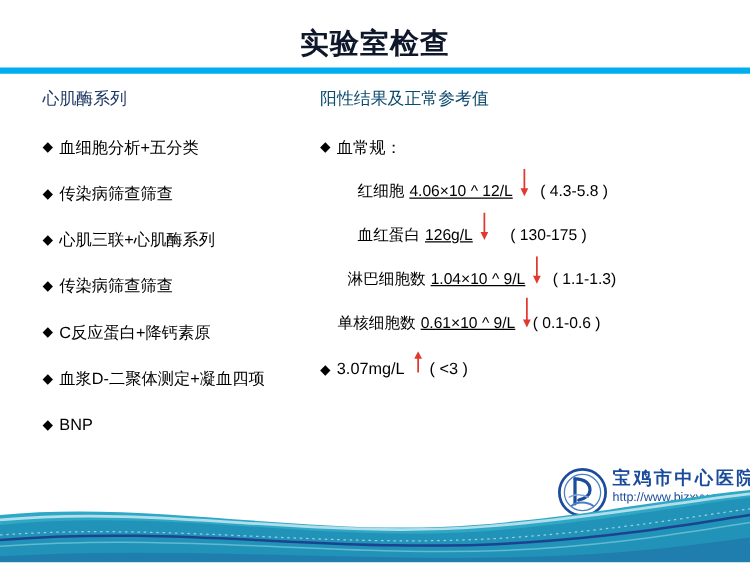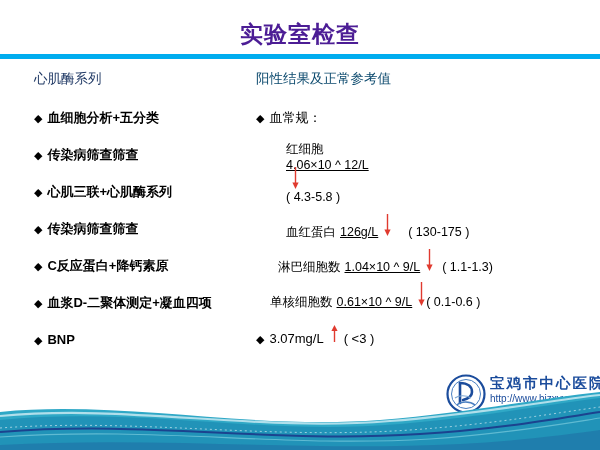--- a/index.html
+++ b/index.html
@@ -29,21 +29,21 @@
     top: 0;
     width: 600px;
     height: 56px;
   }
   #slide-title {
     position: absolute;
     left: 0;
     top: 20px;
     width: 600px;
     text-align: center;
-    color: #4c1d95;
+    color: #0f172a;
     font-size: 23px;
     font-weight: bold;
     letter-spacing: 1px;
     line-height: 28px;
     white-space: nowrap;
   }
   #title-rule {
     position: absolute;
     left: 0;
     top: 54px;
@@ -87,21 +87,21 @@
     line-height: 16px;
     white-space: nowrap;
   }
   .diamond {
     flex: 0 0 auto;
     font-size: 11px;
     line-height: 16px;
     margin-right: 5px;
     color: #000000;
   }
-  .bullet-text { flex: 0 0 auto; font-weight: bold; }
+  .bullet-text { flex: 0 0 auto; }
 
   #left-list .bullet-item { margin-top: 21px; }
   #left-list .bullet-item:first-child { margin-top: 22px; }
 
   
   #lab-group { margin-top: 22px; }
   #lab-group-head {
     display: flex;
     align-items: flex-start;
     font-size: 13px;
@@ -133,21 +133,21 @@
     flex: 0 0 auto;
   }
   .arrow-svg {
     position: absolute;
     left: 4px;
     bottom: -2px;
   }
   .lab-ref { margin-left: 0; }
 
   
-  .lab-row.r1 { padding-left: 30px; flex-direction: column; }
+  .lab-row.r1 { padding-left: 30px; }
   .lab-row.r2 { padding-left: 30px; }
   .lab-row.r3 { padding-left: 22px; }
   .lab-row.r4 { padding-left: 14px; }
 
   .lab-row.r1 .arrow-slot { width: 22px; }
   .lab-row.r2 .arrow-slot { width: 30px; }
   .lab-row.r3 .arrow-slot { width: 22px; }
   .lab-row.r4 .arrow-slot { width: 14px; }
 
   #crp-row {

